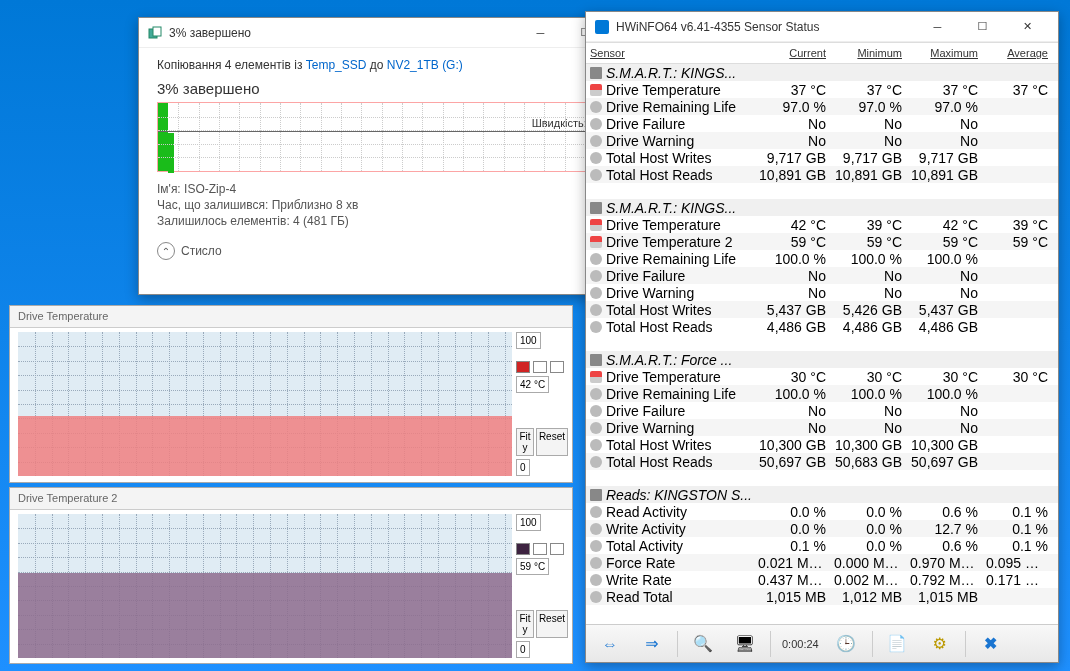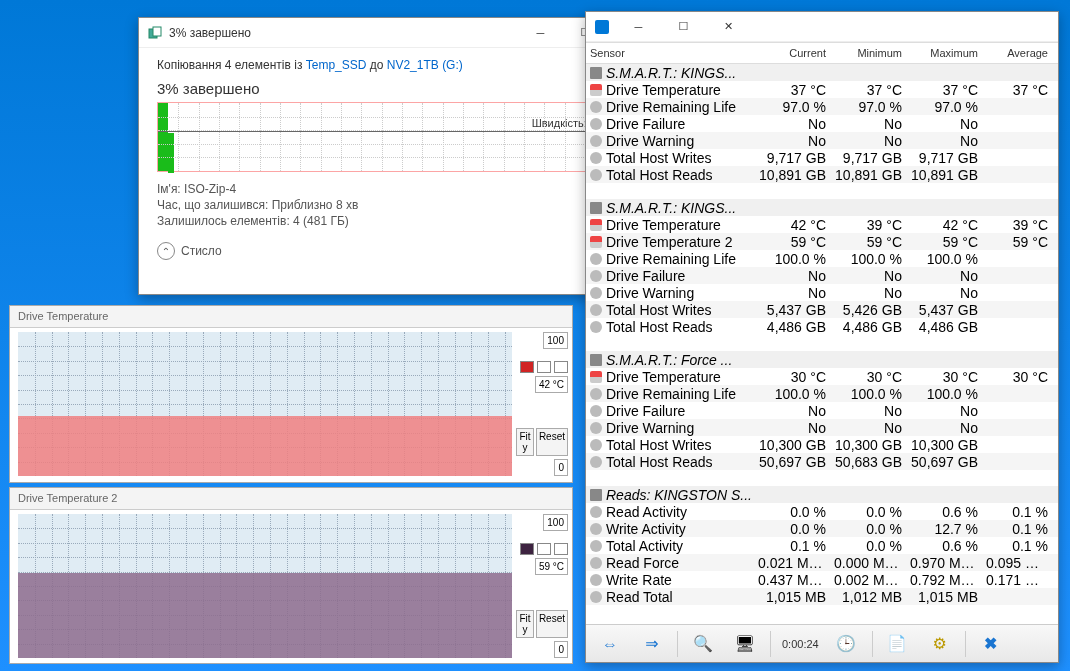--- a/index.html
+++ b/index.html
@@ -29,21 +29,21 @@
 #copy-dialog .speed-label { position: absolute; right: 4px; top: 14px; font-size: 11px; color: #333; background: #fff; padding: 0 2px; }
 #copy-dialog .details div { font-size: 12px; color: #555; margin-bottom: 2px; }
 #copy-dialog .less { margin-top: 14px; display: flex; align-items: center; gap: 6px; color: #555; font-size: 12px; cursor: pointer; }
 #copy-dialog .chev { width: 18px; height: 18px; border: 1px solid #888; border-radius: 50%; display: inline-flex; align-items: center; justify-content: center; font-size: 10px; }
 
 
 #hwi { left: 585px; top: 11px; width: 474px; height: 652px; }
 #hwi .titlebar { background: #fff; }
 #hwi .hwi-icon { width: 14px; height: 14px; background: #0078d7; border-radius: 2px; }
 #hwi .cols { display: grid; grid-template-columns: 168px 76px 76px 76px 70px; border-top: 1px solid #ddd; border-bottom: 1px solid #ddd; height: 22px; align-items: center; font-size: 11px; color: #333; background: #fff; }
-#hwi .cols div { padding: 0 4px; text-align: right; }
+#hwi .cols div { padding: 0 4px; text-align: right; text-decoration: underline; }
 #hwi .cols div:first-child { text-align: left; }
 #hwi .table-wrap { position: relative; height: 560px; overflow-y: auto; }
 #hwi .row { display: grid; grid-template-columns: 168px 76px 76px 76px 70px; height: 17px; align-items: center; font-size: 14px; }
 #hwi .row.alt { background: #f5f5f5; }
 #hwi .row div { padding: 0 4px; text-align: right; white-space: nowrap; overflow: hidden; text-overflow: ellipsis; }
 #hwi .row div:first-child { text-align: left; display: flex; align-items: center; gap: 4px; }
 #hwi .grp { font-style: italic; font-weight: 500; background: #f0f0f0; }
 #hwi .grp div:first-child { padding-left: 4px; }
 #hwi .sensor-icon { width: 12px; height: 12px; flex: 0 0 12px; display: inline-block; }
 #hwi .temp-icon { background: linear-gradient(180deg, #e44 50%, #ccc 50%); border-radius: 2px; }
@@ -60,21 +60,21 @@
 #temp1 { left: 9px; top: 305px; width: 564px; height: 178px; }
 #temp2 { left: 9px; top: 487px; width: 564px; height: 177px; }
 .temp-panel .thead { height: 22px; background: #f4f4f4; border-bottom: 1px solid #ccc; padding: 4px 8px; font-size: 11px; color: #666; }
 .temp-panel .tbody { position: relative; height: 152px; display: flex; }
 .temp-panel .chart { flex: 1; position: relative; background: #e0ecf4; margin: 4px 4px 4px 8px; }
 .temp-panel .chart .grid { position: absolute; inset: 0; }
 .temp-panel .chart .gv { position: absolute; top: 0; bottom: 0; border-left: 1px dotted #9ab; }
 .temp-panel .chart .gh { position: absolute; left: 0; right: 0; border-top: 1px dotted #9ab; }
 .temp-panel .chart .red-fill { position: absolute; left: 0; right: 0; background: #f08080; opacity: 0.85; }
 .temp-panel .chart .purple-fill { position: absolute; left: 0; right: 0; background: #8d6c8d; opacity: 0.85; }
-.temp-panel .side { width: 56px; display: flex; flex-direction: column; gap: 3px; padding: 4px 4px 4px 0; align-items: flex-end; }
+.temp-panel .side { width: 56px; display: flex; flex-direction: column; gap: 3px; padding: 4px 4px 4px 0; align-items: flex-start; }
 .temp-panel .box { border: 1px solid #aaa; font-size: 10px; padding: 2px 3px; text-align: left; background: #fff; }
 .temp-panel .swatches { display: flex; gap: 3px; justify-content: flex-end; }
 .temp-panel .sw { width: 14px; height: 12px; border: 1px solid #888; }
 .temp-panel .btns { display: flex; gap: 2px; }
 .temp-panel .sbtn { flex: 1; border: 1px solid #aaa; font-size: 10px; padding: 2px 2px; text-align: center; background: #f4f4f4; cursor: pointer; }
 </style>
 </head>
 <body>
 
 <div class="window" id="copy-dialog">
@@ -142,20 +142,21 @@
       <span>Стисло</span>
     </div>
   </div>
 </div>
 
 <div class="window" id="hwi">
   <div class="titlebar">
     <span class="icon">
         <span class="hwi-icon"></span>
       </span>
+    <span class="title">HWiNFO64 v6.41-4355 Sensor Status</span>
     <span class="winbtn">─</span>
     <span class="winbtn">☐</span>
     <span class="winbtn close">✕</span>
   </div>
   <div class="cols">
     <div>Sensor</div>
       <div>Current</div>
       <div>Minimum</div>
       <div>Maximum</div>
       <div>Average</div>
@@ -420,21 +421,21 @@
           <span>Total Activity</span>
         </div>
         <div>0.1 %</div>
         <div>0.0 %</div>
         <div>0.6 %</div>
         <div>0.1 %</div>
       </div>
       <div class="row alt">
         <div>
           <span class="sensor-icon grey-icon"></span>
-          <span>Read Force</span>
+          <span>Force Rate</span>
         </div>
         <div>0.021 MB/s</div>
         <div>0.000 MB/s</div>
         <div>0.970 MB/s</div>
         <div>0.095 MB/s</div>
       </div>
       <div class="row">
         <div>
           <span class="sensor-icon grey-icon"></span>
           <span>Write Rate</span>

